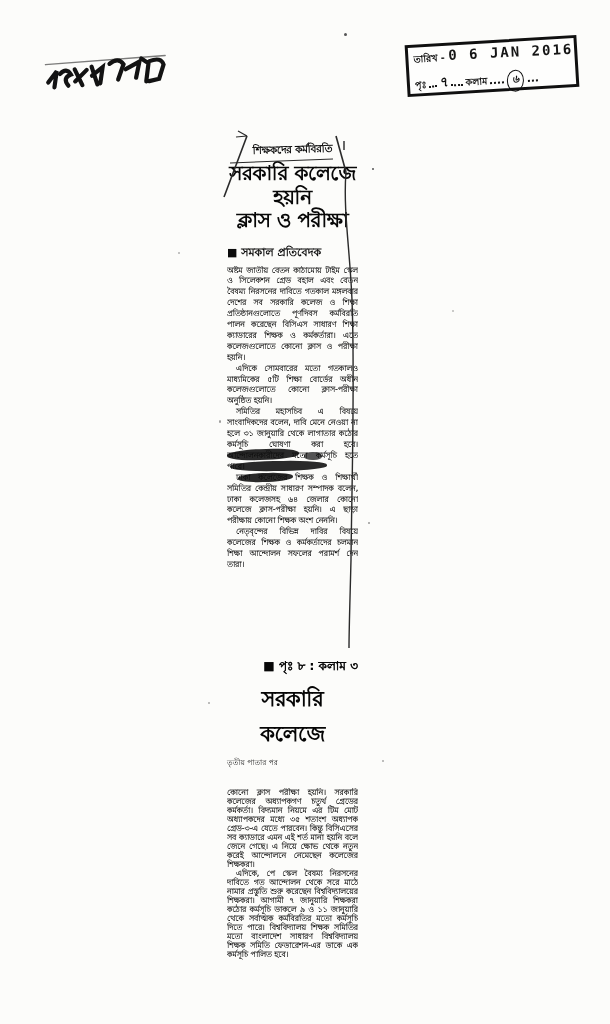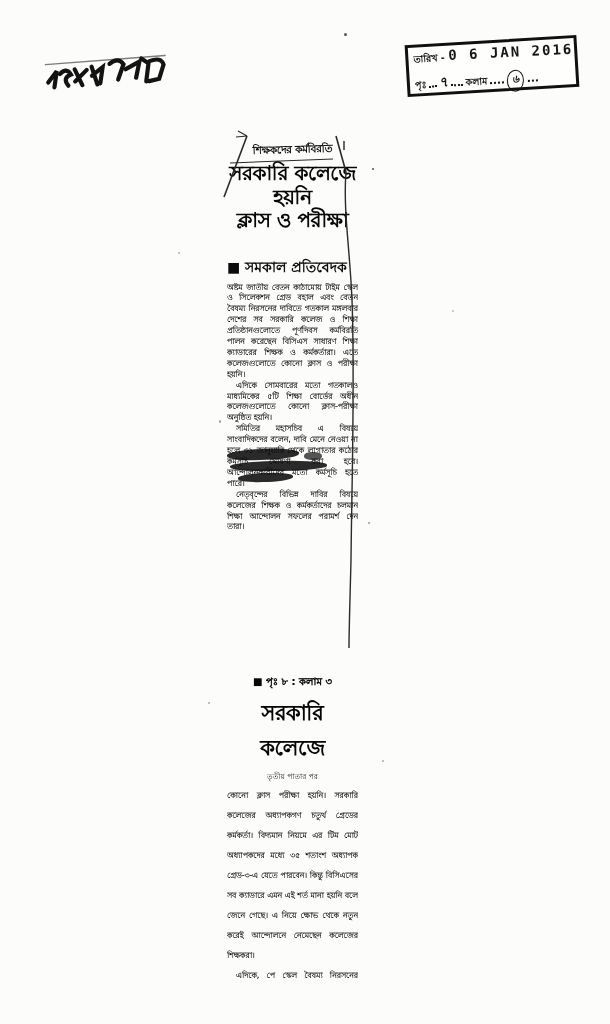--- a/index.html
+++ b/index.html
@@ -45,41 +45,41 @@
   }
   .kicker{
     font-size:10.5px;font-weight:bold;text-align:center;
     transform:rotate(-1.6deg);letter-spacing:-.3px;color:#141414;
     margin-top:10px;
   }
   .headline{
     font-size:20px;line-height:23.5px;font-weight:bold;text-align:center;
     letter-spacing:-.5px;color:#101010;margin-top:3px;
   }
-  .byline{font-size:14px;font-weight:bold;margin-top:23px;color:#141414;}
+  .byline{font-size:11px;font-weight:bold;margin-top:11px;color:#141414;}
   .bodytext{
     margin-top:3px;height:390px;overflow:hidden;
     font-size:8px;line-height:10.9px;text-align:justify;
     letter-spacing:-.2px;color:#1c1c1c;
     text-shadow:0 0 .4px rgba(0,0,0,.55);
   }
   .bodytext p{margin:0;}
   .bodytext p + p{text-indent:9px;}
   .contref{
-    font-size:10px;font-weight:bold;text-align:center;color:#101010;
+    font-size:12px;font-weight:bold;text-align:right;color:#101010;
     margin-top:1px;text-shadow:0 0 .4px rgba(0,0,0,.5);
   }
   .headline2{
     font-size:21px;font-weight:bold;text-align:center;letter-spacing:-.5px;
     color:#0e0e0e;margin-top:6px;
   }
-  .contfrom{font-size:7.5px;text-align:center;margin-top:4px;color:#222;}
+  .contfrom{font-size:7.5px;margin-top:4px;color:#222;}
   .bodytext2{
-    margin-top:3px;height:194px;overflow:hidden;
-    font-size:8px;line-height:20px;text-align:justify;
+    margin-top:19px;height:194px;overflow:hidden;
+    font-size:8px;line-height:9px;text-align:justify;
     letter-spacing:-.2px;color:#1c1c1c;
     text-shadow:0 0 .4px rgba(0,0,0,.55);
   }
   .bodytext2 p{margin:0;}
   .bodytext2 p + p{text-indent:9px;}
   
   .smudge{position:absolute;background:#0d0d0d;border-radius:45%;opacity:.88;}
   .speck{position:absolute;background:#555;border-radius:50%;}
   .rules{position:absolute;left:0;top:0;pointer-events:none;}
 </style>
@@ -124,20 +124,21 @@
   <div class="headline">
     <div>সরকারি কলেজে</div>
     <div>হয়নি</div>
     <div>ক্লাস ও পরীক্ষা</div>
   </div>
   <div class="byline">■ সমকাল প্রতিবেদক</div>
   <div class="bodytext">
     <p>অষ্টম জাতীয় বেতন কাঠামোয় টাইম স্কেল ও সিলেকশন গ্রেড বহাল এবং বেতন বৈষম্য নিরসনের দাবিতে গতকাল মঙ্গলবার দেশের সব সরকারি কলেজ ও শিক্ষা প্রতিষ্ঠানগুলোতে পূর্ণদিবস কর্মবিরতি পালন করেছেন বিসিএস সাধারণ শিক্ষা ক্যাডারের শিক্ষক ও কর্মকর্তারা। এতে কলেজগুলোতে কোনো ক্লাস ও পরীক্ষা হয়নি।</p>
     <p>এদিকে সোমবারের মতো গতকালও মাধ্যমিকের ৫টি শিক্ষা বোর্ডের অধীন কলেজগুলোতে কোনো ক্লাস-পরীক্ষা অনুষ্ঠিত হয়নি।</p>
     <p>সমিতির মহাসচিব এ বিষয়ে সাংবাদিকদের বলেন, দাবি মেনে নেওয়া না হলে ৩১ জানুয়ারি থেকে লাগাতার কঠোর কর্মসূচি ঘোষণা করা হবে। আন্দোলনকারীদের মতো কর্মসূচি হতে পারে।</p>
+    <p>ঢাকা কলেজের শিক্ষক ও শিক্ষার্থী সমিতির কেন্দ্রীয় সাধারণ সম্পাদক বলেন, ঢাকা কলেজসহ ৬৪ জেলার কোনো কলেজে ক্লাস-পরীক্ষা হয়নি। এ ছাড়া পরীক্ষায় কোনো শিক্ষক অংশ নেননি।</p>
     <p>নেতৃবৃন্দের বিভিন্ন দাবির বিষয়ে কলেজের শিক্ষক ও কর্মকর্তাদের চলমান শিক্ষা আন্দোলন সফলের পরামর্শ দেন তারা।</p>
   </div>
   <div class="contref">■ পৃঃ ৮ : কলাম ৩</div>
 
   <div class="headline2">সরকারি কলেজে</div>
   <div class="contfrom">তৃতীয় পাতার পর</div>
   <div class="bodytext2">
     <p>কোনো ক্লাস পরীক্ষা হয়নি। সরকারি কলেজের অধ্যাপকগণ চতুর্থ গ্রেডের কর্মকর্তা। বিদ্যমান নিয়মে এর টিম মোট অধ্যাপকদের মধ্যে ৩৫ শতাংশ অধ্যাপক গ্রেড-৩-এ যেতে পারবেন। কিন্তু বিসিএসের সব ক্যাডারে এমন এই শর্ত মানা হয়নি বলে জেনে গেছে। এ নিয়ে ক্ষোভ থেকে নতুন করেই আন্দোলনে নেমেছেন কলেজের শিক্ষকরা।</p>
     <p>এদিকে, পে স্কেল বৈষম্য নিরসনের দাবিতে গত আন্দোলন থেকে সরে মাঠে নামার প্রস্তুতি শুরু করেছেন বিশ্ববিদ্যালয়ের শিক্ষকরা। আগামী ৭ জানুয়ারি শিক্ষকরা কঠোর কর্মসূচি ডাকলে ৯ ও ১১ জানুয়ারি থেকে সর্বাত্মক কর্মবিরতির মতো কর্মসূচি দিতে পারে। বিশ্ববিদ্যালয় শিক্ষক সমিতির মতো বাংলাদেশ সাধারণ বিশ্ববিদ্যালয় শিক্ষক সমিতি ফেডারেশন-এর ডাকে এক কর্মসূচি পালিত হবে।</p>
   </div>

